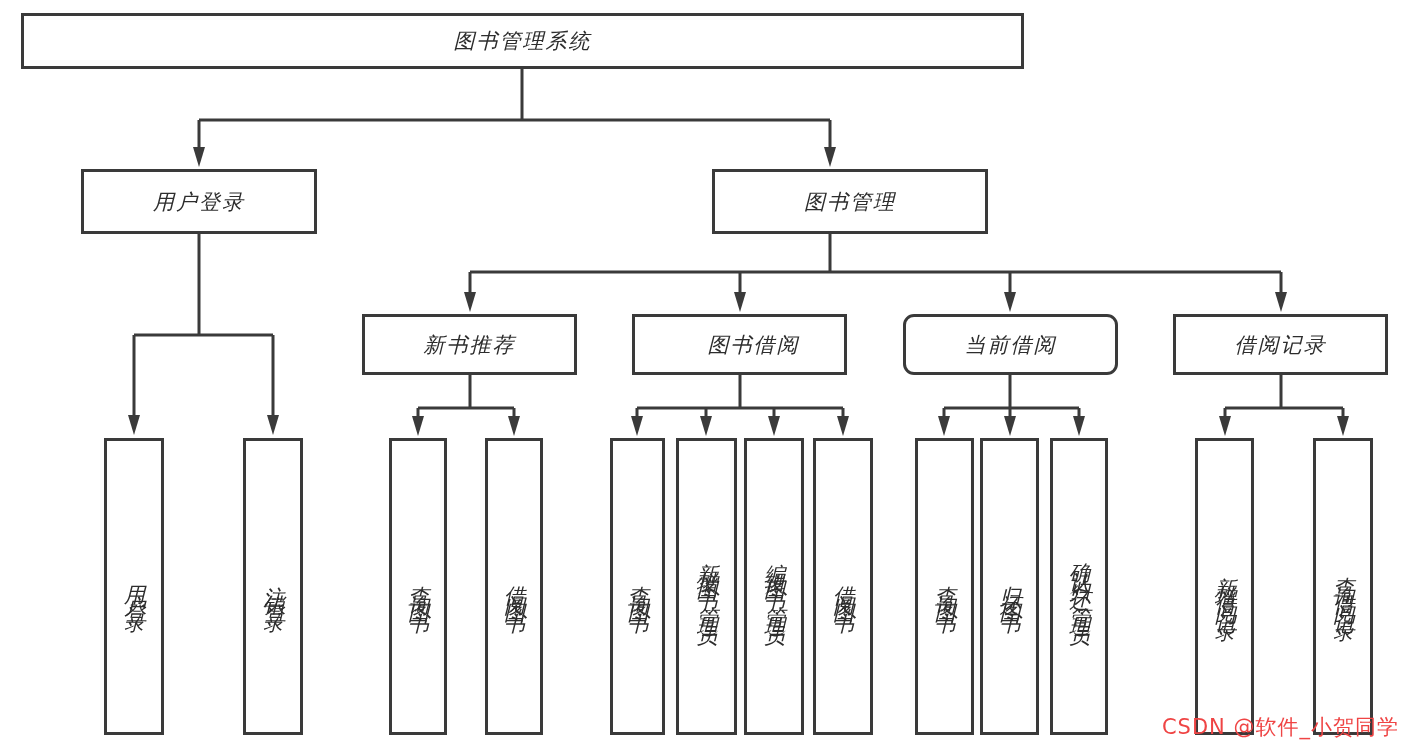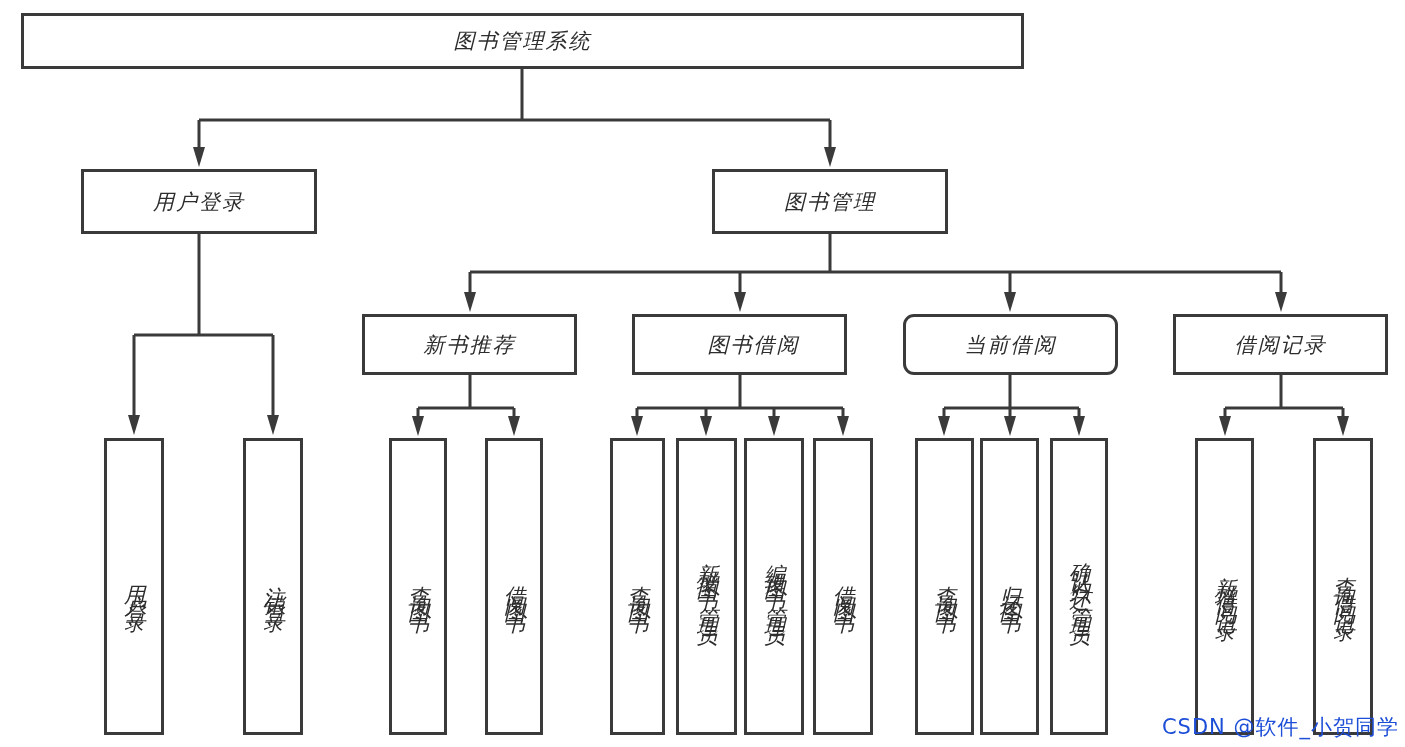--- a/index.html
+++ b/index.html
@@ -30,21 +30,21 @@
     text-orientation:mixed;
     font-size:21px;
     letter-spacing:9px;
     line-height:1;
     padding:6px 0;
   }
   .watermark{
     position:absolute;
     right:6px;
     bottom:6px;
-    color:#1d4ed8;
+    color:#ef4444;
     font-size:21px;
     letter-spacing:1px;
     white-space:nowrap;
   }
 </style>
 </head>
 <body>
 
 <div id="canvas">
 
@@ -87,21 +87,21 @@
     <g>
       <path d="M1281,375 V408 M1225,408 H1343 M1225,408 V419 M1343,408 V419"></path>
       <polygon points="1225,436 1219,416 1231,416" fill="#3a3a3a" stroke="none"></polygon>
       <polygon points="1343,436 1337,416 1349,416" fill="#3a3a3a" stroke="none"></polygon>
     </g>
   </svg>
 
   <div class="node" style="left:21px;top:13px;width:1003px;height:56px;">图书管理系统</div>
 
   <div class="node" style="left:81px;top:169px;width:236px;height:65px;">用户登录</div>
-  <div class="node" style="left:712px;top:169px;width:236px;height:65px;">图书管理</div>
+  <div class="node" style="left:712px;top:169px;width:276px;height:65px;">图书管理</div>
 
   <div class="node" style="left:362px;top:314px;width:215px;height:61px;">新书推荐</div>
   <div class="node" style="left:632px;top:314px;width:215px;height:61px;padding-left:28px;">图书借阅</div>
   <div class="node" style="left:903px;top:314px;width:215px;height:61px;border-radius:11px;">当前借阅</div>
   <div class="node" style="left:1173px;top:314px;width:215px;height:61px;">借阅记录</div>
 
   <div class="node vnode" style="left:104px;top:438px;width:60px;height:297px;">用户登录</div>
   <div class="node vnode" style="left:243px;top:438px;width:60px;height:297px;">注销登录</div>
 
   <div class="node vnode" style="left:389px;top:438px;width:58px;height:297px;">查询图书</div>

